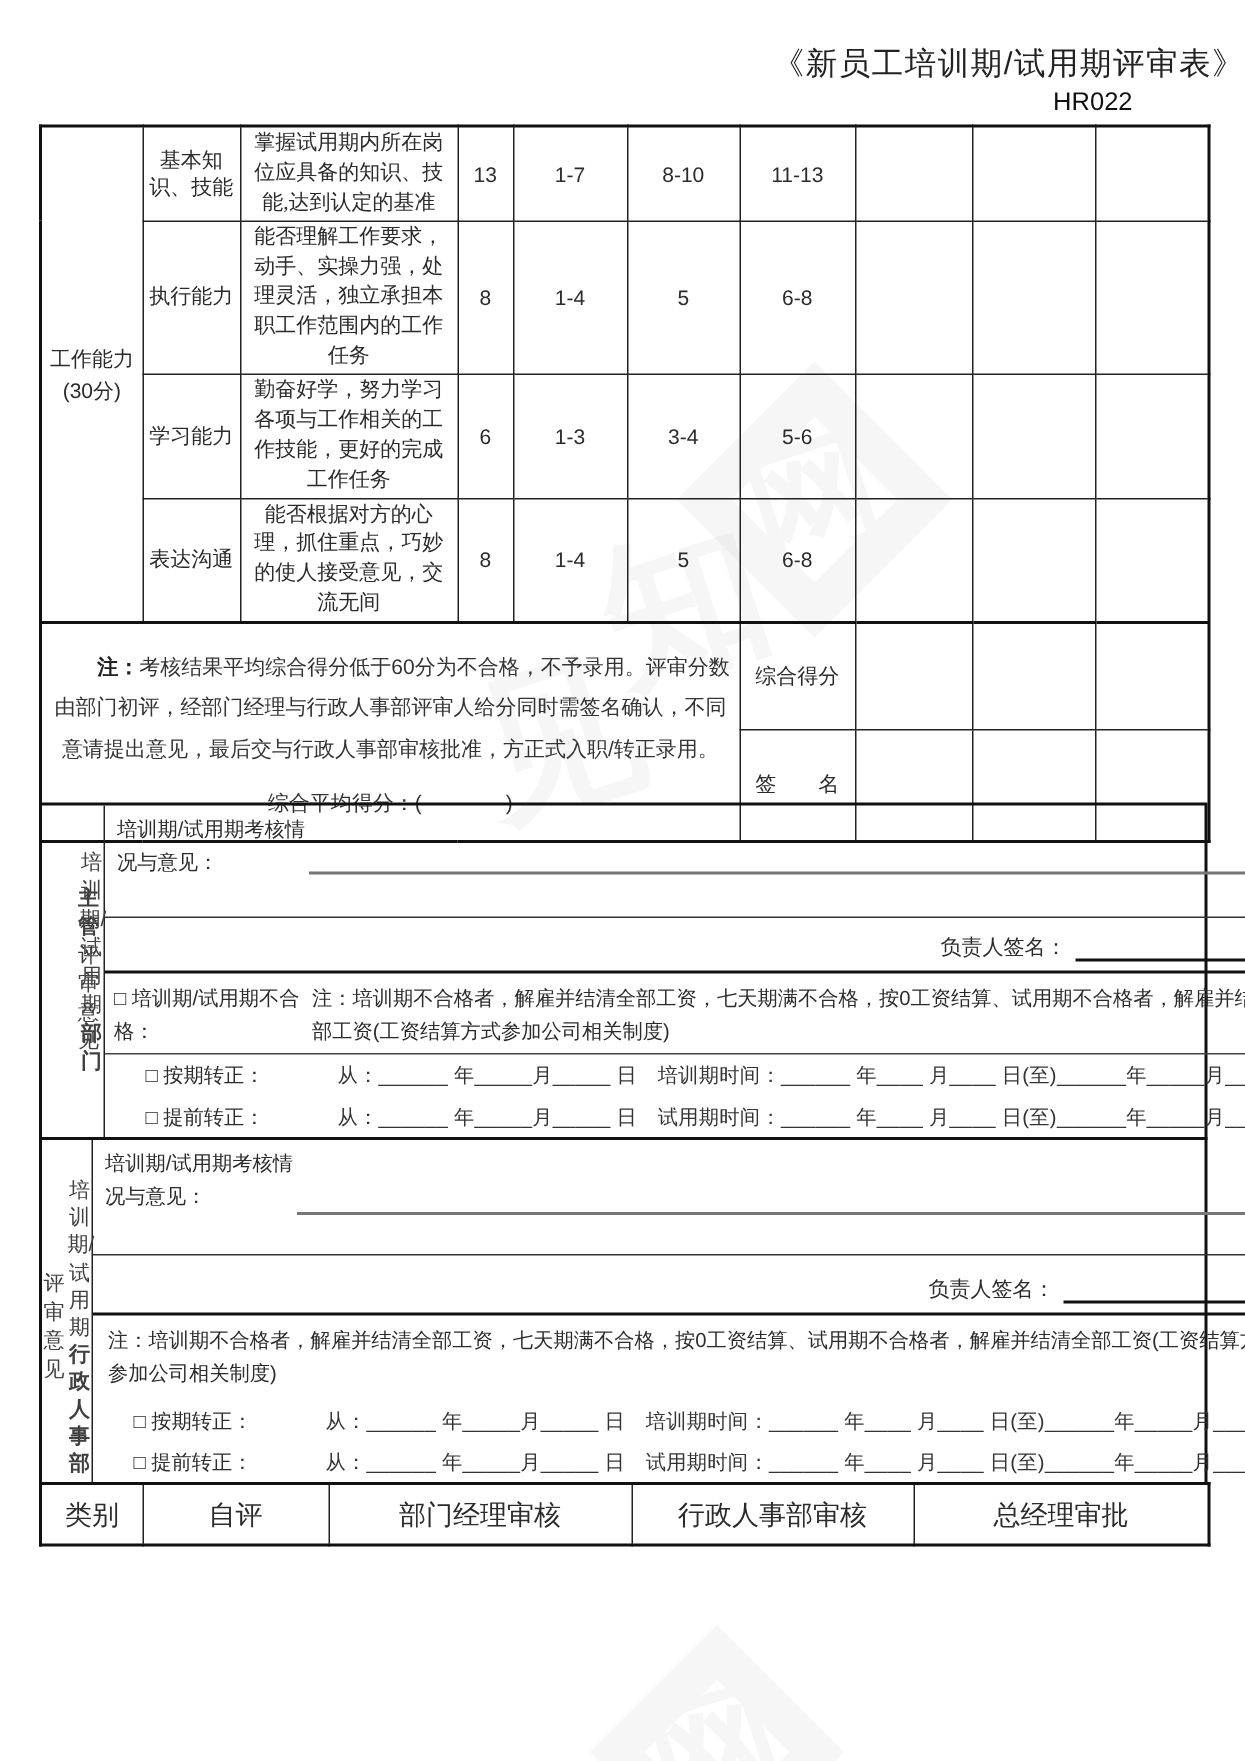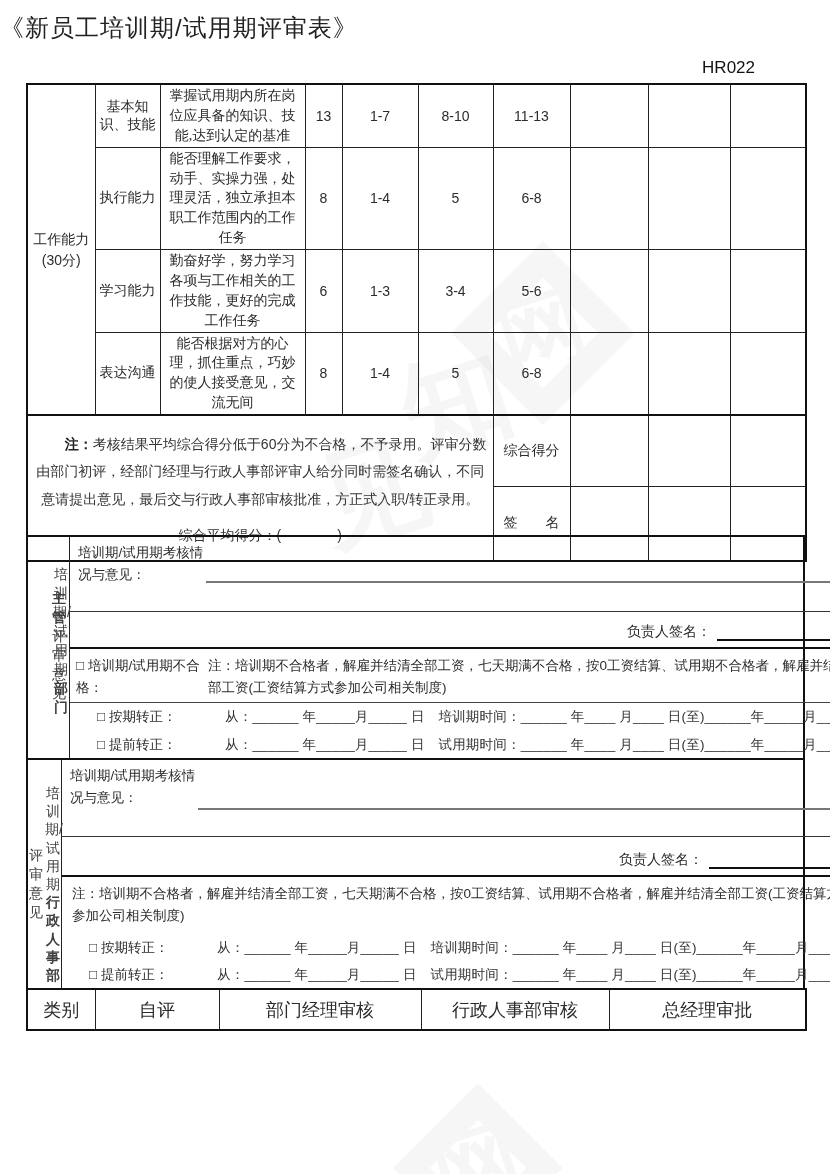--- a/index.html
+++ b/index.html
@@ -1,20 +1,20 @@
 <!DOCTYPE html>
 <html><head>
 <meta charset="utf-8">
 <style>
   * { margin:0; padding:0; box-sizing:border-box; }
   body { background:#ffffff; font-family:"Liberation Sans","DejaVu Sans",sans-serif; color:#2b2b2b; }
   .page { position:relative; width:830px; height:1174px; background:#fff; overflow:hidden; margin:0 auto; }
 
-  .doc-title { position:absolute; top:12px; left:0; width:100%; text-align:left;
-               font-size:24px; letter-spacing:1px; color:#222; }
+  .doc-title { position:absolute; top:28px; left:0; width:100%; text-align:right;
+               font-size:21px; letter-spacing:1px; color:#222; }
   .doc-code  { position:absolute; top:58px; left:0; width:755px; text-align:right;
                font-size:17px; color:#111; }
 
   
   table.score { position:absolute; top:83px; left:26px; width:779px;
                 border-collapse:collapse; table-layout:fixed; }
   table.score td { border:1px solid #222; font-size:14px; text-align:center;
                    vertical-align:middle; overflow:hidden; padding:1px 3px; color:#2b2b2b; }
   table.score { border:2px solid #111; }
   td.group { font-size:14.5px; line-height:1.5; }

